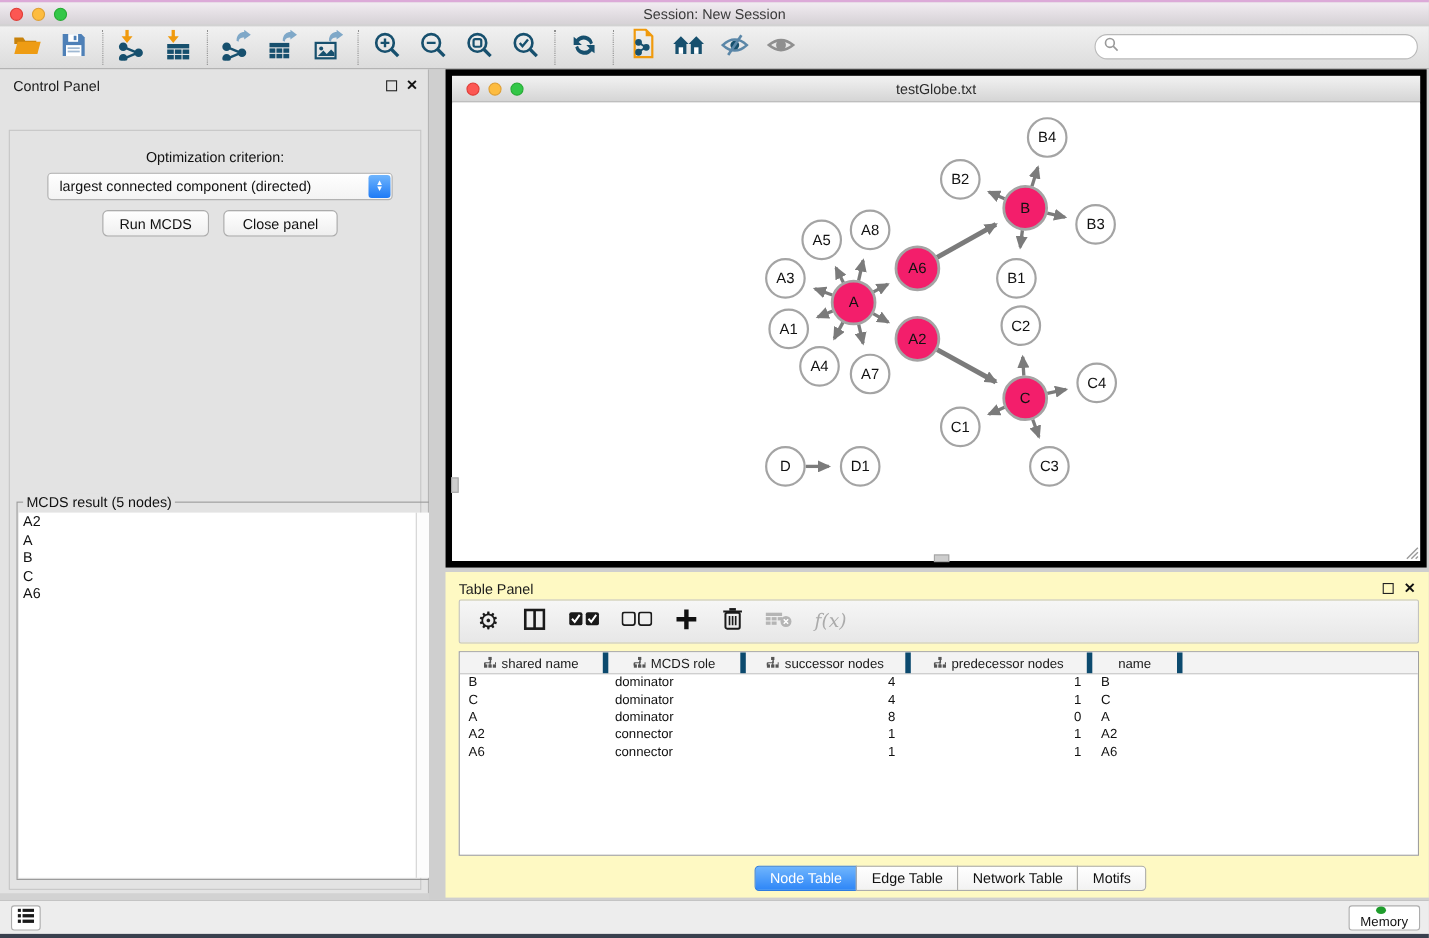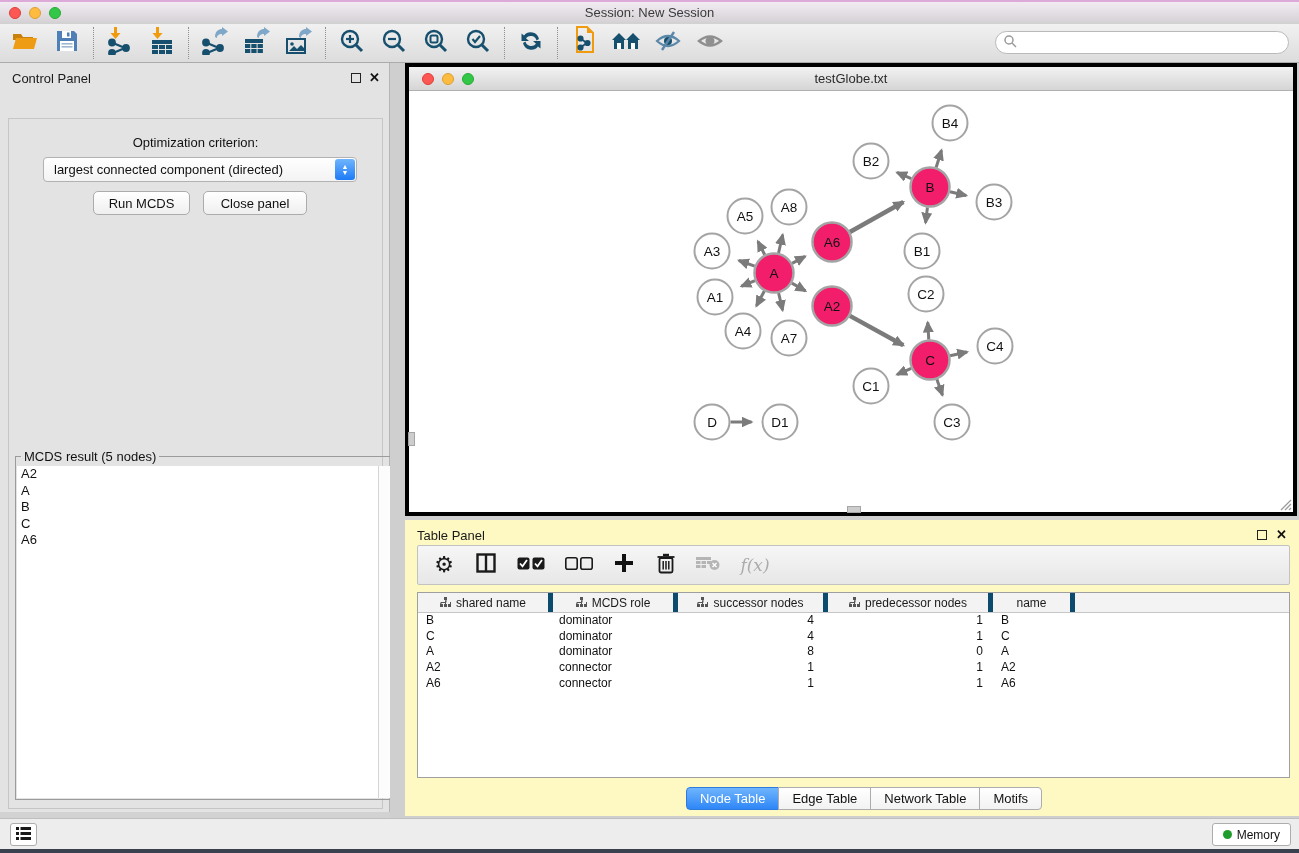--- a/index.html
+++ b/index.html
@@ -49,21 +49,21 @@
   .mac-btn { position:absolute; height:24px; background:linear-gradient(#FFFFFF,#EFEFEF); border:1px solid #ACACAC;
     border-radius:5px; font-size:13px; color:#111; display:flex; align-items:center; justify-content:center; }
   .result-box { position:absolute; left:6px; top:337px; width:380px; height:344px; border:1px solid #9B9B9B; }
   .result-legend { position:absolute; top:-8px; left:5px; background:#E3E3E3; padding:0 3px; font-size:13px; color:#111; }
   .result-list { position:absolute; left:1px; top:9px; right:16px; bottom:1px; background:#FFF; overflow:hidden; }
   .result-scroll { position:absolute; top:9px; right:1px; bottom:1px; width:15px; background:#FCFCFC; border-left:1px solid #D4D4D4; }
   .result-list div { font-size:13px; line-height:16.5px; padding-left:4px; color:#111; }
 
   
   .desktop { position:absolute; left:390px; top:63px; width:909px; height:755px; background:#CFCFCF; }
-  .net-frame { position:absolute; left:15px; top:0; width:892px; height:453px; border:4px solid #000000; background:#FFF; }
+  .net-frame { position:absolute; left:15px; top:0; width:892px; height:453px; border:6px solid #000000; background:#FFF; }
   .net-titlebar { position:absolute; left:0; top:0; width:100%; height:24px;
     background:linear-gradient(#F2F2F2,#D5D5D5); border-bottom:1px solid #B0B0B0;
     display:flex; align-items:center; justify-content:center; font-size:13px; color:#2B2B2B; }
   .net-client { position:absolute; left:0; top:25px; right:0; bottom:0; background:#FFF; }
   .scroll-hint-v { position:absolute; left:-1px; top:340px; width:7px; height:14px; background:#CDCDCD; border:1px solid #A6A6A6; }
   .scroll-hint-h { position:absolute; left:438px; bottom:-1px; width:14px; height:7px; background:#CDCDCD; border:1px solid #A6A6A6; }
   .resize-grip { position:absolute; right:1px; bottom:1px; width:14px; height:14px; }
 
   
   .table-panel { position:absolute; left:15px; top:457px; width:894px; height:296px; background:#fef9c3; }
@@ -600,18 +600,18 @@
           <g fill="#1A1A1A">
             <rect x="0" y="0" width="3" height="3"></rect>
             <rect x="4.5" y="0" width="10.5" height="3"></rect>
             <rect x="0" y="5" width="3" height="3"></rect>
             <rect x="4.5" y="5" width="10.5" height="3"></rect>
             <rect x="0" y="10" width="3" height="3"></rect>
             <rect x="4.5" y="10" width="10.5" height="3"></rect>
           </g>
         </svg></span>
   </div>
-  <div class="status-btn" style="right:8px; padding:0 10px;">
+  <div class="status-btn" style="right:8px; padding:0 10px;flex-direction:column;">
     <span class="mem-dot"></span>
     <span style="font-size:12px; color:#111;">Memory</span>
   </div>
 </div>
 <div class="bottom-strip"></div>
 
 </body></html>

